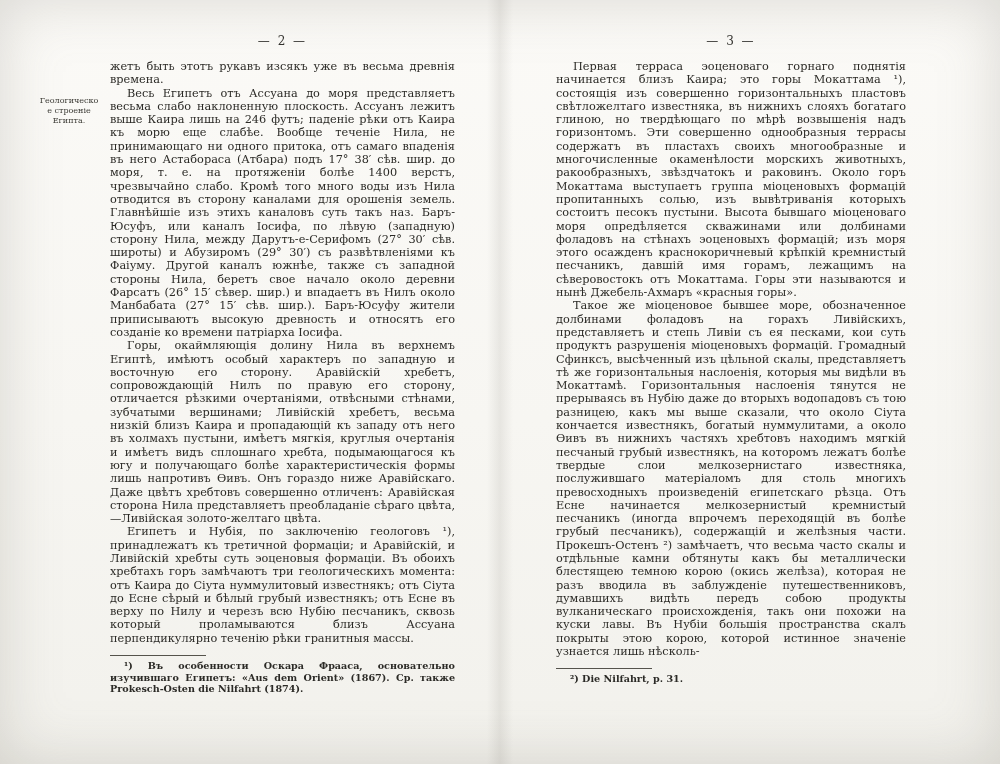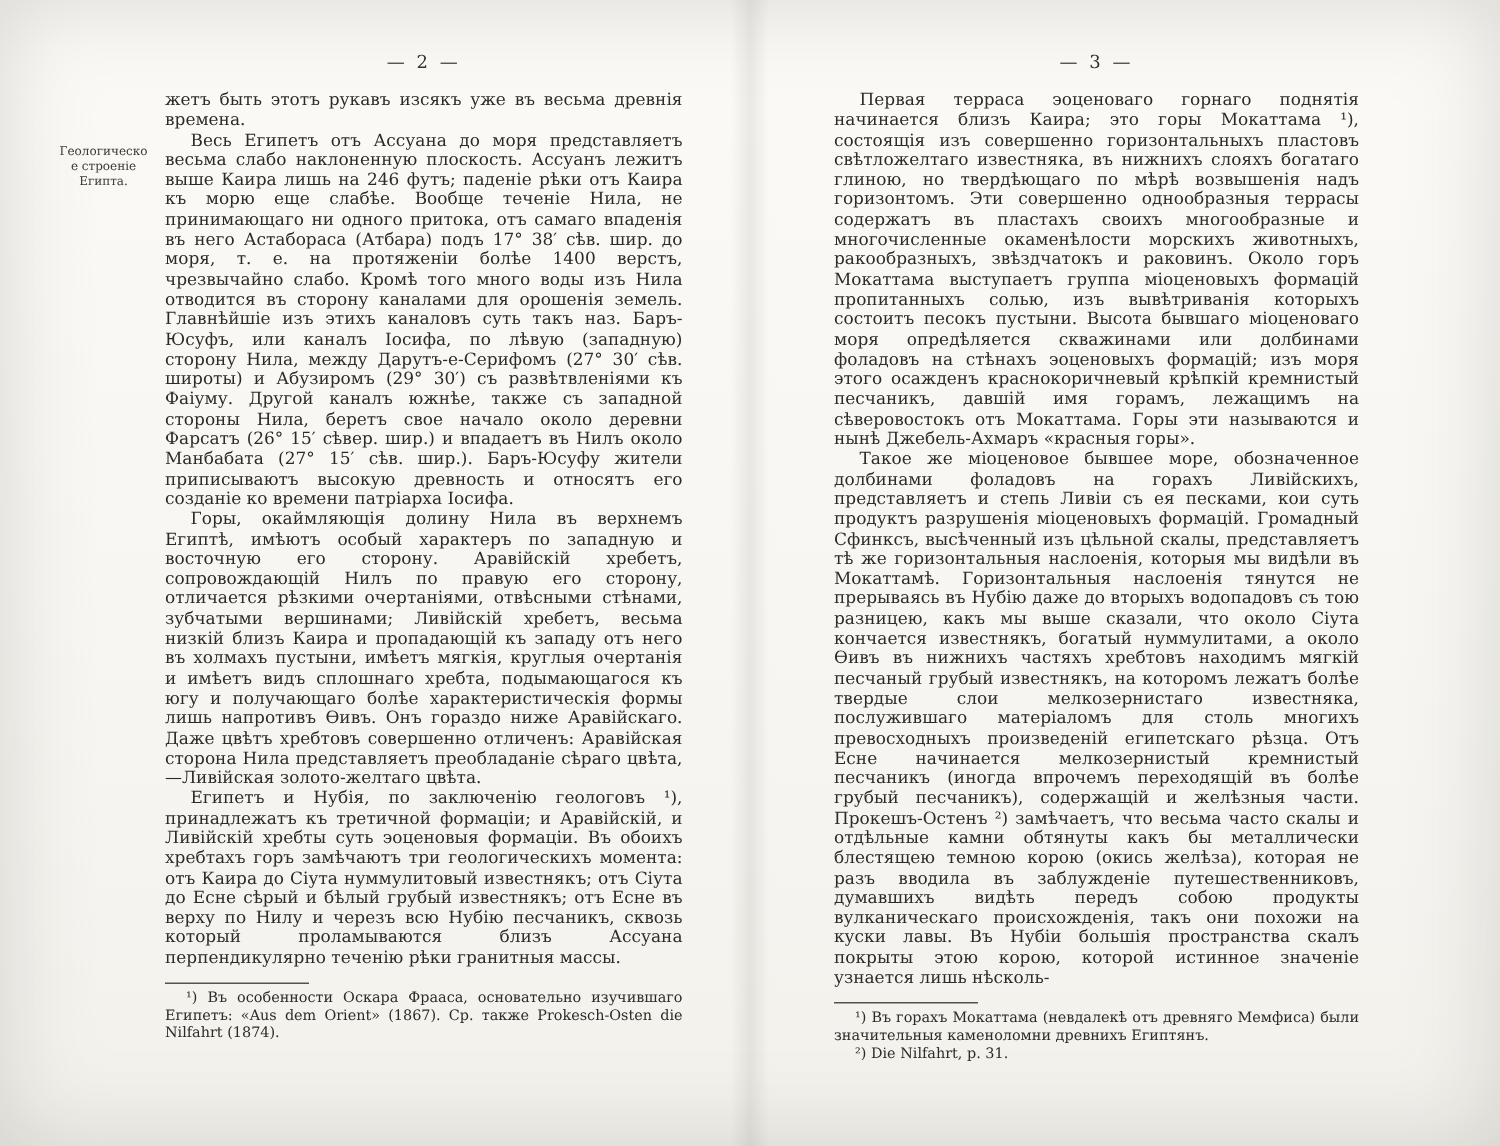--- a/index.html
+++ b/index.html
@@ -64,20 +64,21 @@
   .footrule{
     width:96px;
     border:none;
     border-top:1px solid #55534c;
     margin:10px 0 4px 0;
   }
   .footnotes{
     font-size:9.6px;
     line-height:11.6px;
     text-align:justify;
+    font-weight:bold;
   }
   .footnotes p{margin:0;text-indent:14px;}
 </style>
 </head>
 <body>
 
 <div class="scan">
 
   <div class="gutter"></div>
 
@@ -101,19 +102,18 @@
 
   <div class="page page-right">
     <div class="pagenum">— 3 —</div>
 
     <div class="textcol">
       <p>Первая терраса эоценоваго горнаго поднятія начинается близъ Каира; это горы Мокаттама ¹), состоящія изъ совершенно горизонтальныхъ пластовъ свѣтложелтаго известняка, въ нижнихъ слояхъ богатаго глиною, но твердѣющаго по мѣрѣ возвышенія надъ горизонтомъ. Эти совершенно однообразныя террасы содержатъ въ пластахъ своихъ многообразные и многочисленные окаменѣлости морскихъ животныхъ, ракообразныхъ, звѣздчатокъ и раковинъ. Около горъ Мокаттама выступаетъ группа міоценовыхъ формацій пропитанныхъ солью, изъ вывѣтриванія которыхъ состоитъ песокъ пустыни. Высота бывшаго міоценоваго моря опредѣляется скважинами или долбинами фоладовъ на стѣнахъ эоценовыхъ формацій; изъ моря этого осажденъ краснокоричневый крѣпкій кремнистый песчаникъ, давшій имя горамъ, лежащимъ на сѣверовостокъ отъ Мокаттама. Горы эти называются и нынѣ Джебель-Ахмаръ «красныя горы».</p>
       <p>Такое же міоценовое бывшее море, обозначенное долбинами фоладовъ на горахъ Ливійскихъ, представляетъ и степь Ливіи съ ея песками, кои суть продуктъ разрушенія міоценовыхъ формацій. Громадный Сфинксъ, высѣченный изъ цѣльной скалы, представляетъ тѣ же горизонтальныя наслоенія, которыя мы видѣли въ Мокаттамѣ. Горизонтальныя наслоенія тянутся не прерываясь въ Нубію даже до вторыхъ водопадовъ съ тою разницею, какъ мы выше сказали, что около Сіута кончается известнякъ, богатый нуммулитами, а около Ѳивъ въ нижнихъ частяхъ хребтовъ находимъ мягкій песчаный грубый известнякъ, на которомъ лежатъ болѣе твердые слои мелкозернистаго известняка, послужившаго матеріаломъ для столь многихъ превосходныхъ произведеній египетскаго рѣзца. Отъ Есне начинается мелкозернистый кремнистый песчаникъ (иногда впрочемъ переходящій въ болѣе грубый песчаникъ), содержащій и желѣзныя части. Прокешъ-Остенъ ²) замѣчаетъ, что весьма часто скалы и отдѣльные камни обтянуты какъ бы металлически блестящею темною корою (окись желѣза), которая не разъ вводила въ заблужденіе путешественниковъ, думавшихъ видѣть передъ собою продукты вулканическаго происхожденія, такъ они похожи на куски лавы. Въ Нубіи большія пространства скалъ покрыты этою корою, которой истинное значеніе узнается лишь нѣсколь-</p>
 
       <hr class="footrule">
       <div class="footnotes">
-        <p>¹) Въ горахъ Мокаттама (невдалекѣ отъ древняго Мемфиса) были значительныя каменоломни древнихъ Египтянъ.</p>
         <p>²) Die Nilfahrt, p. 31.</p>
       </div>
     </div>
   </div>
 
 </div>
 
 </body></html>

